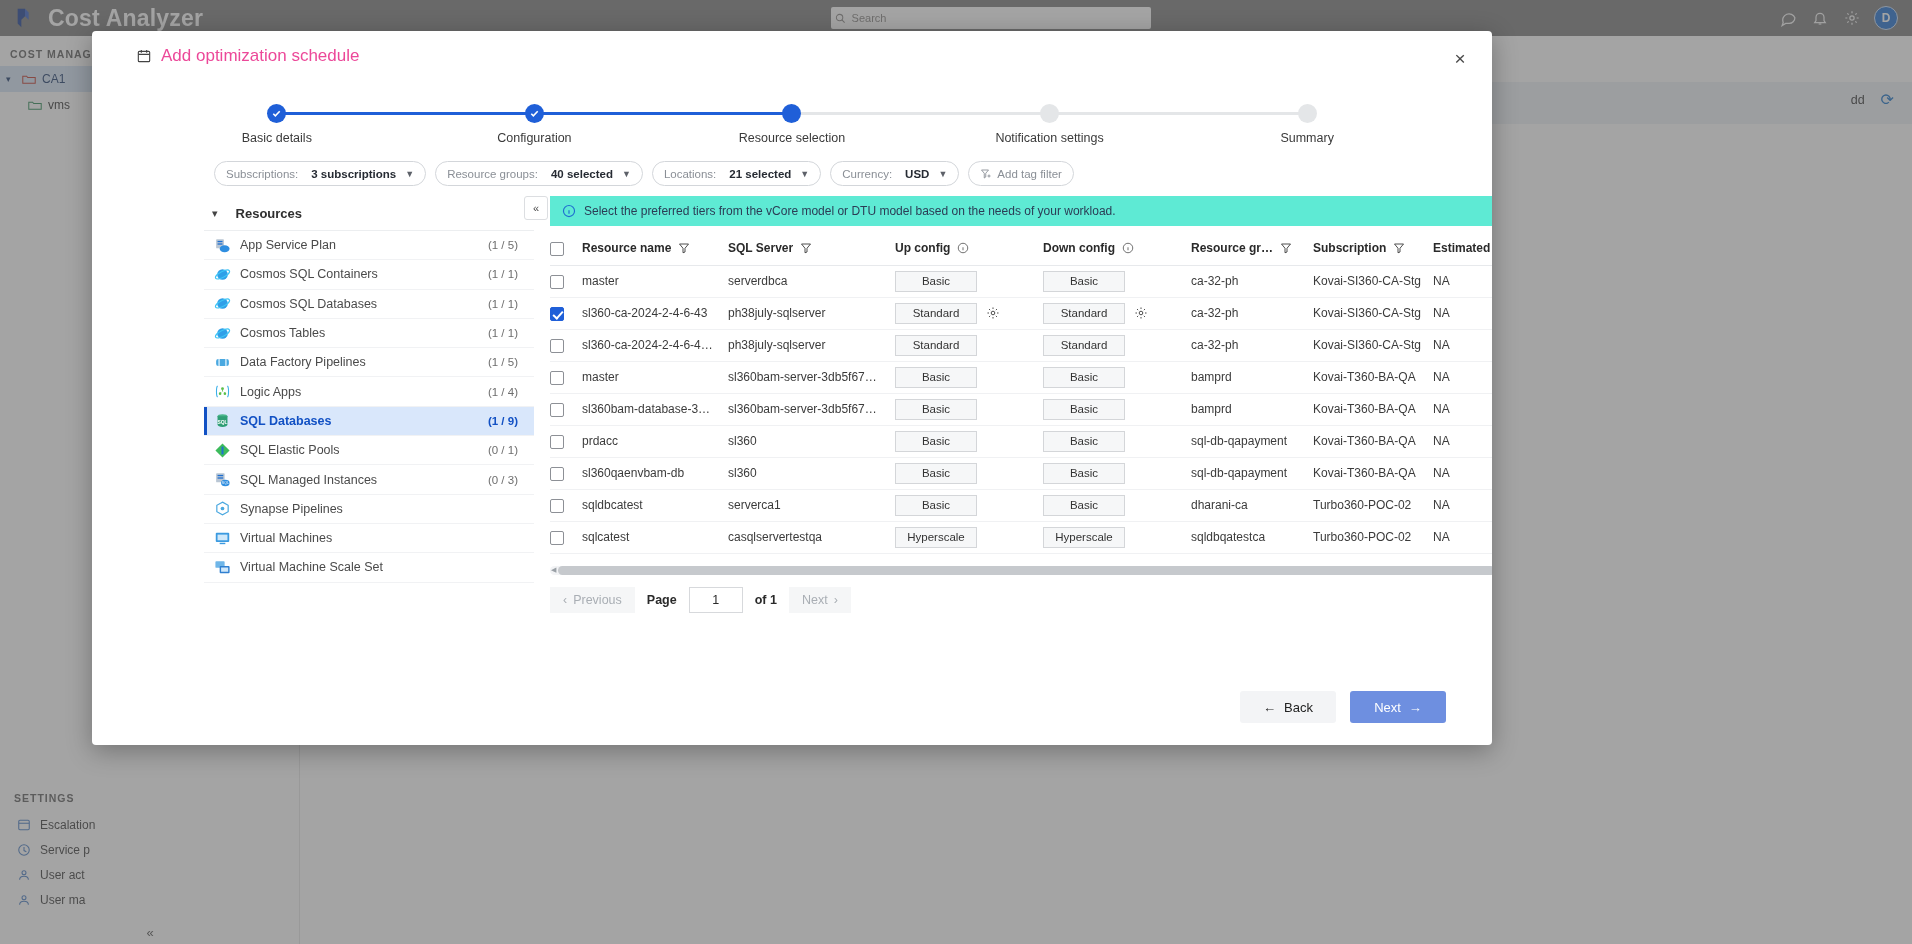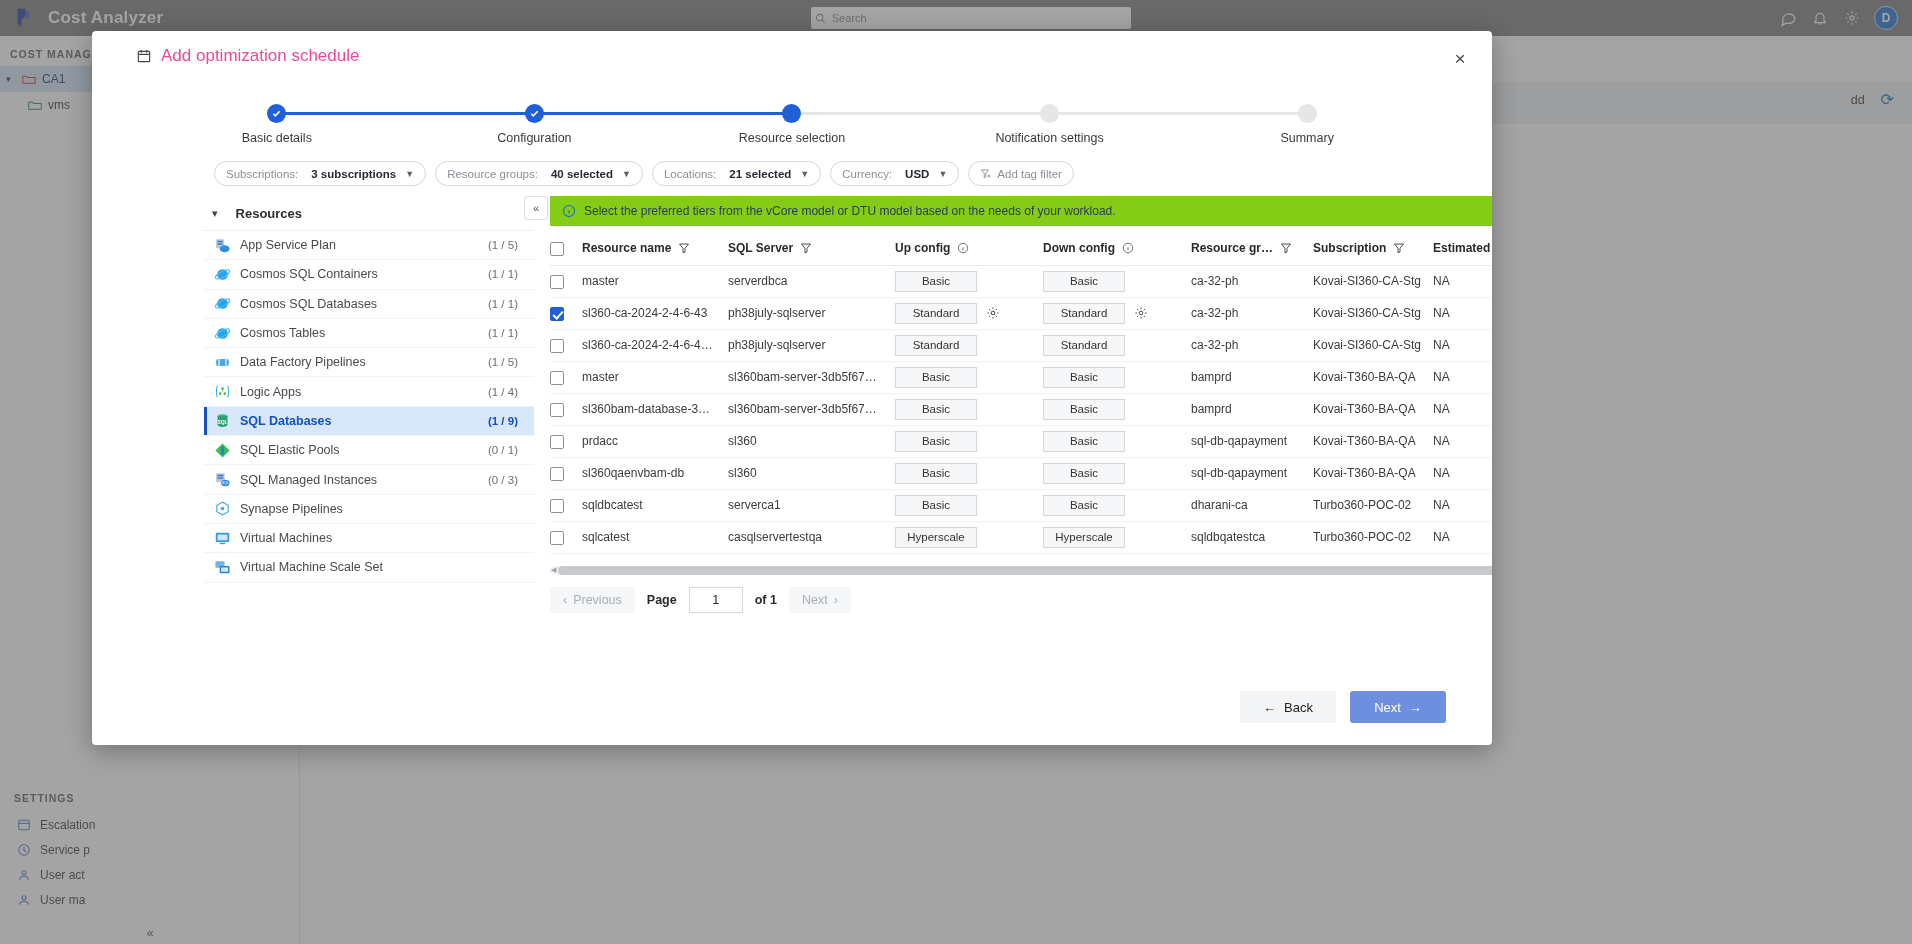--- a/index.html
+++ b/index.html
@@ -13,21 +13,21 @@
 
   
   #app-bg { position: absolute; inset: 0; background: #fff; }
 
   .topbar {
     position: absolute; top: 0; left: 0; right: 0; height: 36px;
     background: #7c7c7c; display: flex; align-items: center;
     padding: 0 14px; gap: 12px;
   }
   .brand-logo { width: 22px; height: 22px; flex: 0 0 auto; }
-  .brand-title { color: #fff; font-size: 17px; font-weight: 600; letter-spacing: .2px; }
+  .brand-title { color: #fff; font-size: 23px; font-weight: 600; letter-spacing: .2px; }
   .topbar-spacer { flex: 1 1 auto; }
   .search-box {
     width: 320px; height: 22px; background: #fff; border-radius: 2px;
     display: flex; align-items: center; gap: 6px; padding: 0 4px;
     font-size: 11px; color: #8a8886;
   }
   .topbar-icon { width: 20px; height: 20px; color: #fff; opacity: .95;
     display: flex; align-items: center; justify-content: center; }
   .avatar {
     width: 24px; height: 24px; border-radius: 50%; background: #1f6fd0;
@@ -146,21 +146,21 @@
     content: ""; position: absolute; left: 0; top: 0; bottom: 0; width: 3px; background: #1251c4;
   }
   .res-ico { width: 17px; height: 17px; margin: 0 9px 0 4px; flex: 0 0 17px; }
   .res-name { flex: 1; }
   .res-count { font-size: 11.5px; color: #6d6d6d; padding-right: 16px; }
   .res-item.selected .res-count { color: #1251c4; }
 
   
   .table-panel { flex: 1; margin-left: 16px; margin-right: 56px; position: relative; }
   .info-banner {
-    height: 30px; background: #84cc16; display: flex; align-items: center; gap: 8px;
+    height: 30px; background: #5eead4; display: flex; align-items: center; gap: 8px;
     padding: 0 12px; font-size: 12px; color: #2b3c55; margin-bottom: 6px;
   }
   .info-i { width: 14px; height: 14px; flex: 0 0 14px; color: #1f6fd0; }
 
   table { border-collapse: collapse; width: 100%; table-layout: fixed; }
   thead th {
     text-align: left; font-size: 12px; font-weight: 600; color: #2a2a2a;
     padding: 9px 0 9px 0; border-bottom: 1px solid #e7e9ec; white-space: nowrap;
   }
   .th-inner { display: flex; align-items: center; gap: 7px; }

